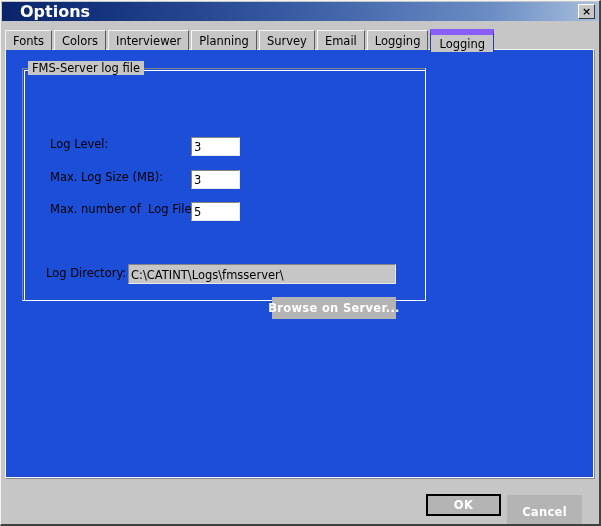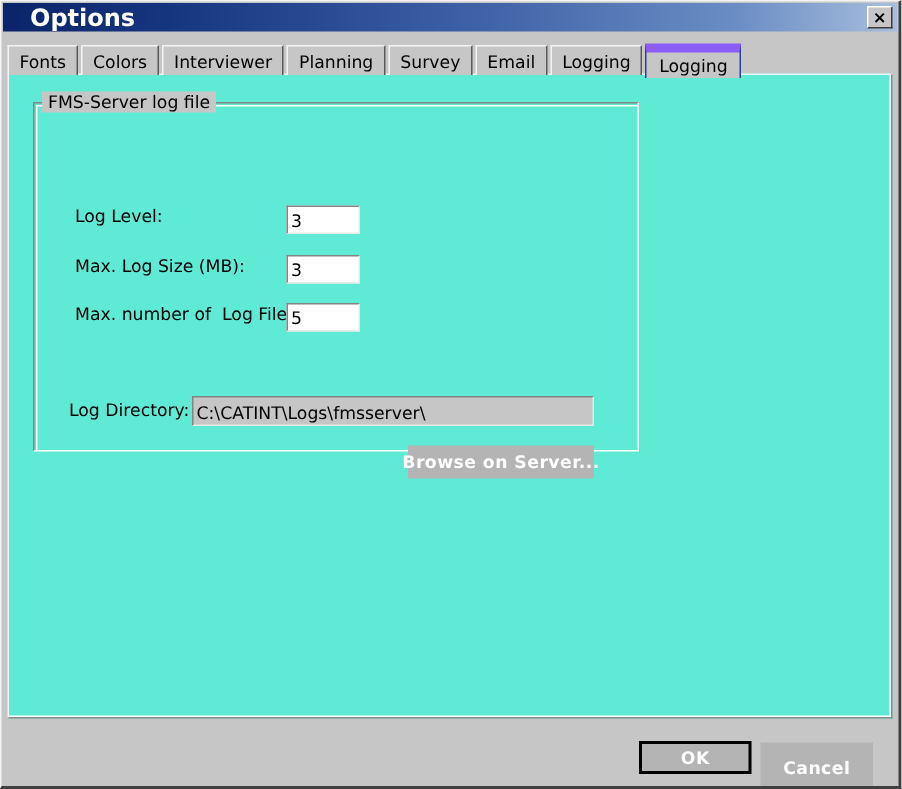--- a/index.html
+++ b/index.html
@@ -107,21 +107,21 @@
     padding: 4px 8px;
   }
 
   
   .tabpanel {
     position: absolute;
     left: 4px;
     top: 48px;
     width: 590px;
     height: 430px;
-    background: #5eead4;
+    background: #1d4ed8;
     border-top: 1px solid #f4f4f4;
     border-left: 1px solid #f4f4f4;
     border-right: 1px solid #8a8a8a;
     border-bottom: 1px solid #8a8a8a;
     box-sizing: border-box;
     z-index: 2;
     text-decoration: underline;
   }
   .tabpanel::after {
     content: "";

